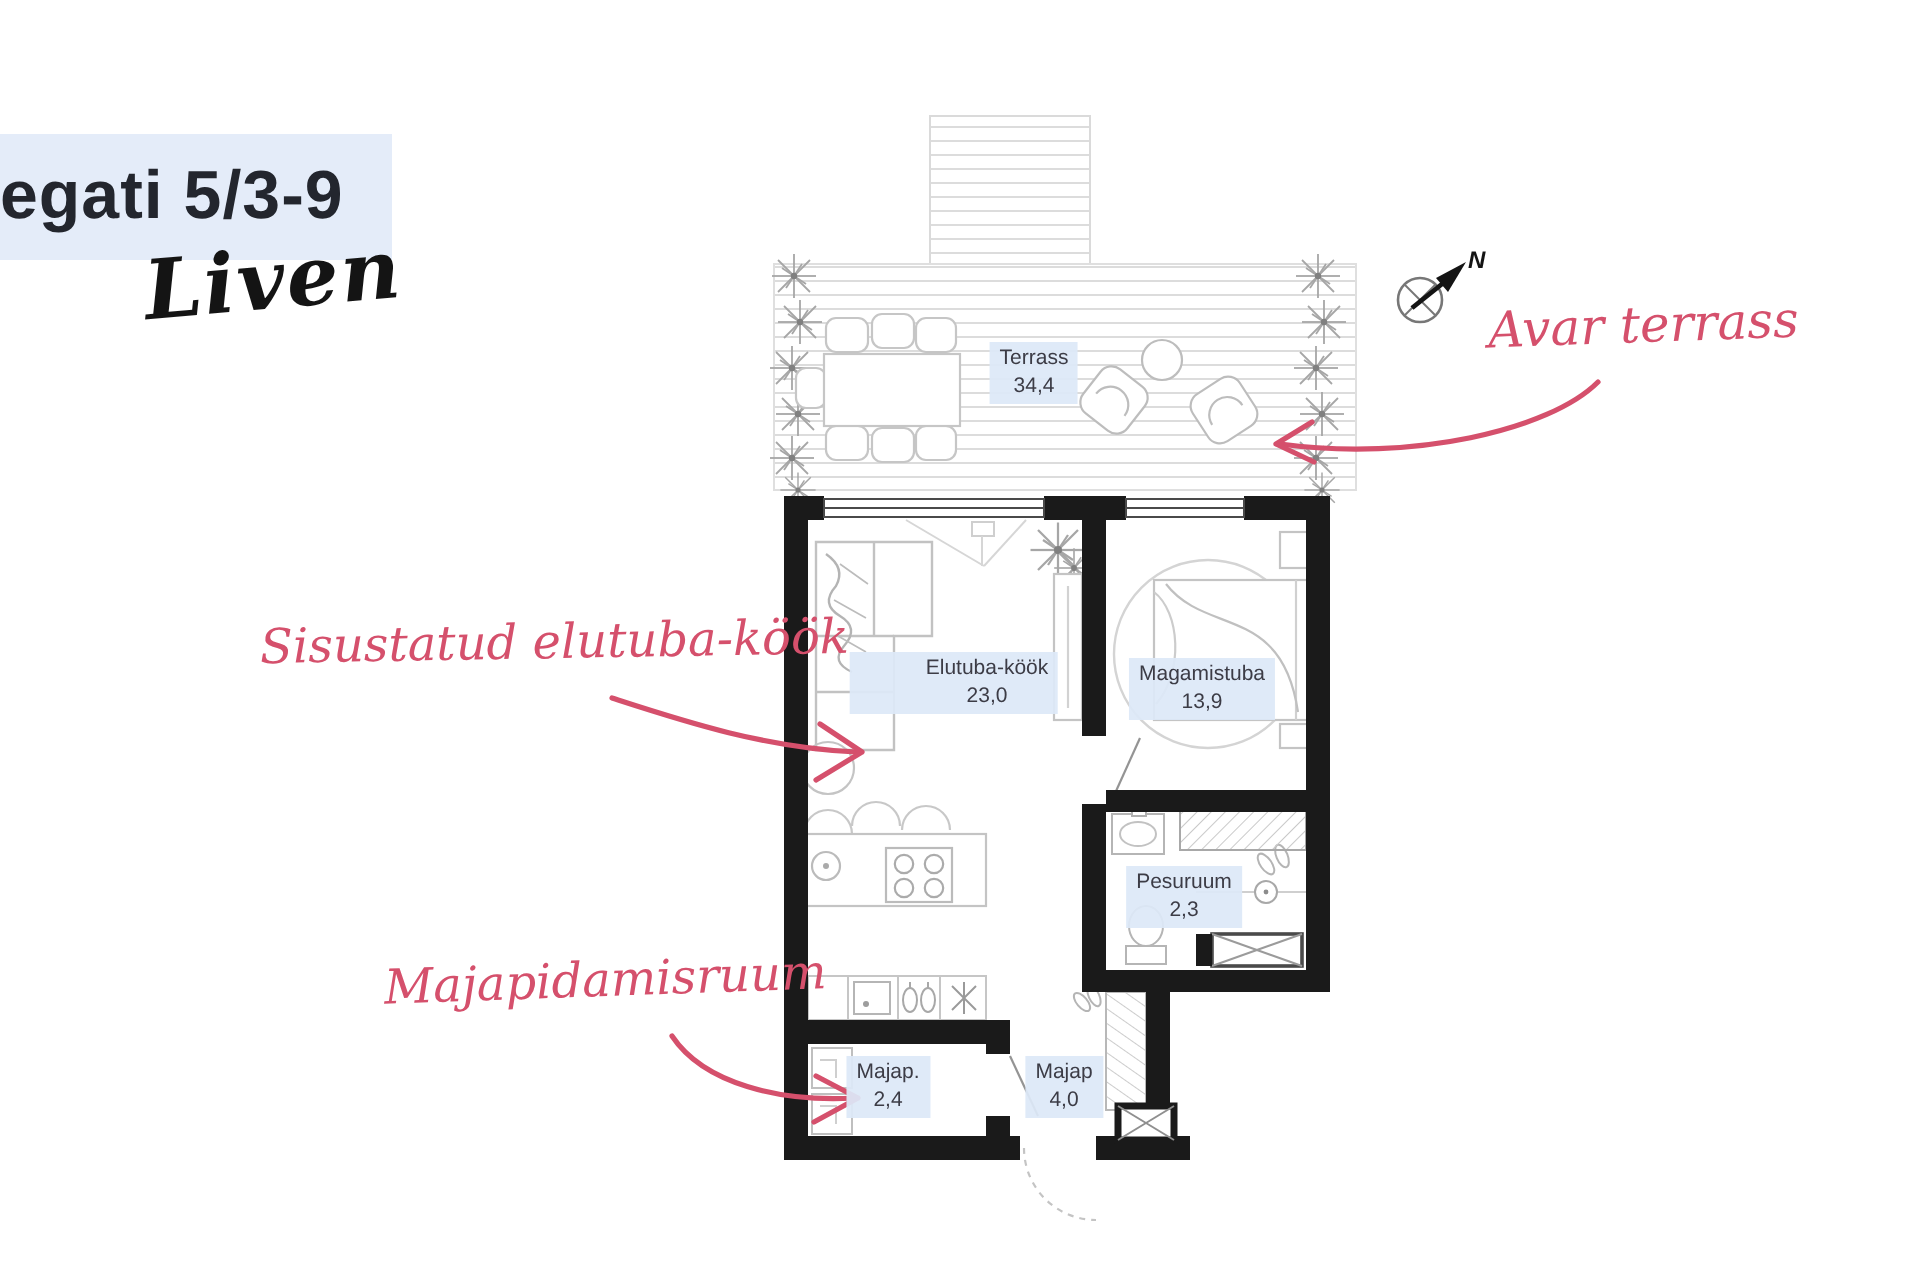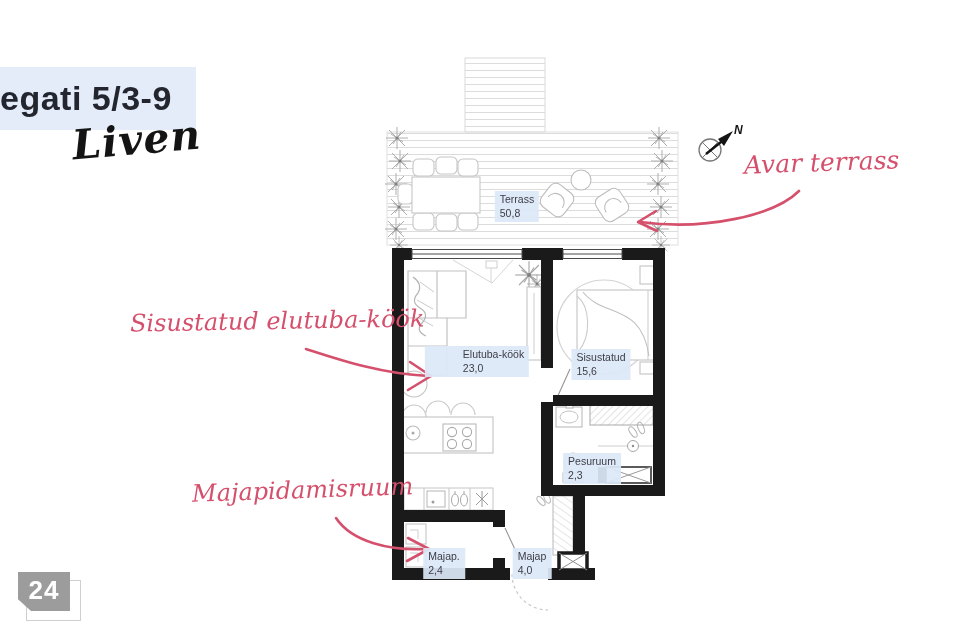--- a/index.html
+++ b/index.html
@@ -17,22 +17,22 @@
 
   
   .anno{position:absolute;font-family:"DejaVu Serif",serif;font-style:italic;
         color:#d5506c;white-space:nowrap;}
   .anno-terrace{left:744px;top:148px;font-size:25px;transform:rotate(-2deg);}
   .anno-living{left:130px;top:307px;font-size:24px;transform:rotate(-1deg);}
   .anno-utility{left:192px;top:476px;font-size:24px;transform:rotate(-2deg);}
 
   
   .room-label{position:absolute;transform:translateX(-50%);background:rgba(221,232,247,.93);
-              color:#3c3c46;font-size:10.5px;line-height:1.3;text-align:left;
-              padding:2px 5px;white-space:nowrap;margin-top:20px;}
+              color:#3c3c46;font-size:10.5px;line-height:1.3;text-align:center;
+              padding:2px 5px;white-space:nowrap;}
 
   
   .watermark{position:absolute;left:0;top:552px;font-size:20px;color:#a8a8a8;
              letter-spacing:.5px;white-space:nowrap;}
   .badge-wrap{position:absolute;left:18px;top:572px;width:66px;height:52px;}
   .badge-outline{position:absolute;left:8px;top:8px;width:53px;height:39px;
                  border:1.5px solid #cfcfcf;background:transparent;}
   .badge-square{position:absolute;left:0;top:0;width:52px;height:39px;background:#9c9c9c;
                 clip-path:polygon(0 0,100% 0,100% 100%,25% 100%,0 70%);
                 display:flex;align-items:center;justify-content:center;}
@@ -279,43 +279,37 @@
     <span class="hdr-title">egati 5/3-9</span>
   </div>
   <div class="liven">Liven</div>
 
   <div class="anno anno-terrace">Avar terrass</div>
   <div class="anno anno-living">Sisustatud elutuba-köök</div>
   <div class="anno anno-utility">Majapidamisruum</div>
 
   <div class="room-label" style="left:517px;top:171px;">
     <div>Terrass</div>
-    <div>50,8</div>
+    <div>34,4</div>
   </div>
   <div class="room-label" style="left:477px;top:326px;padding-left:38px;">
     <div>Elutuba-köök</div>
     <div>23,0</div>
   </div>
   <div class="room-label" style="left:601px;top:329px;">
-    <div>Sisustatud</div>
-    <div>15,6</div>
+    <div>Magamistuba</div>
+    <div>13,9</div>
   </div>
   <div class="room-label" style="left:592px;top:433px;">
     <div>Pesuruum</div>
     <div>2,3</div>
   </div>
   <div class="room-label" style="left:444px;top:528px;">
     <div>Majap.</div>
     <div>2,4</div>
   </div>
   <div class="room-label" style="left:532px;top:528px;">
     <div>Majap</div>
     <div>4,0</div>
   </div>
 
-  <div class="badge-wrap">
-    <div class="badge-outline"></div>
-    <div class="badge-square">
-      <span class="badge-num">24</span>
-    </div>
-  </div>
 
 </div>
 
 </body></html>

